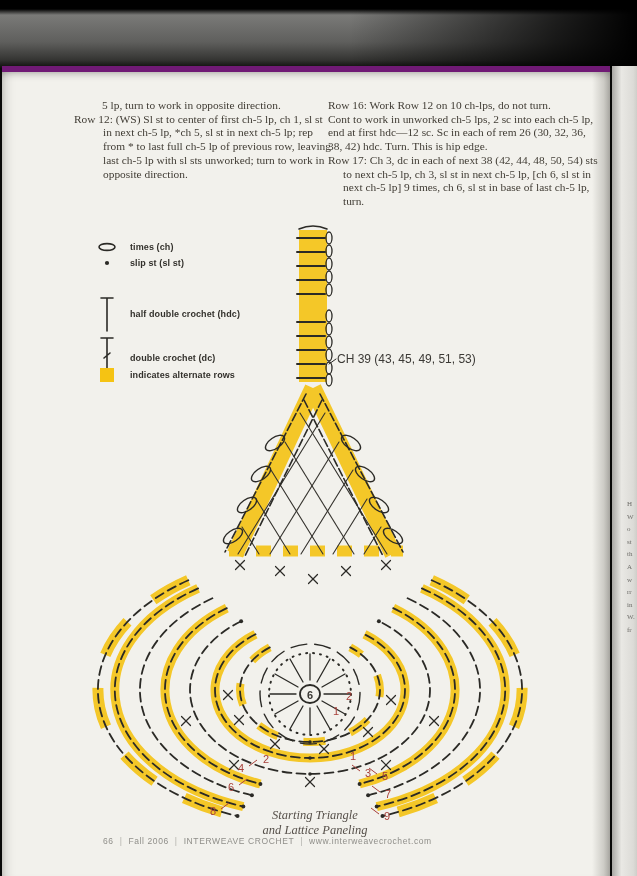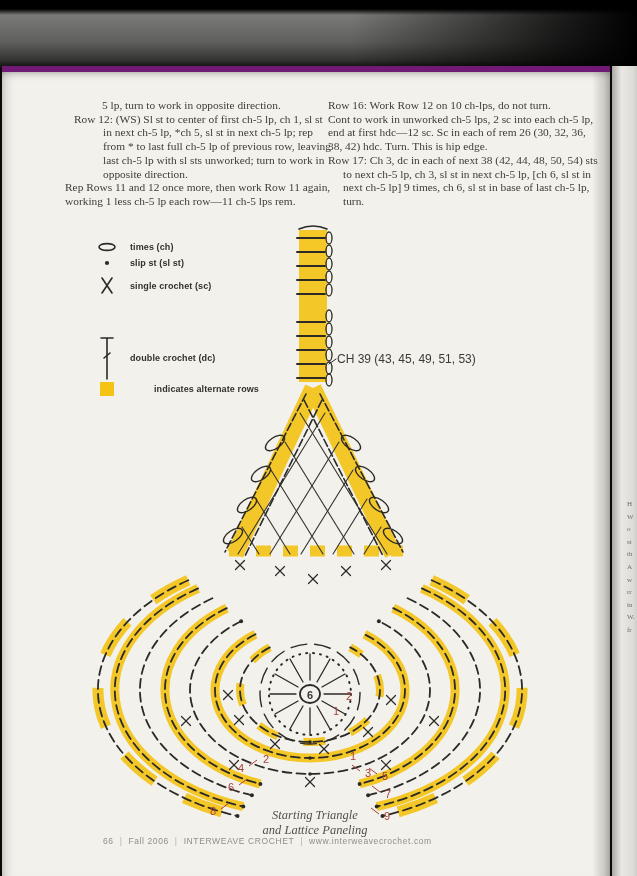--- a/index.html
+++ b/index.html
@@ -44,21 +44,21 @@
   .p-ind{padding-left:37px;}
   .p-hang29{padding-left:38px;text-indent:-29px;}
   .p-hang15{padding-left:15px;text-indent:-15px;}
   .row-label{}
   
   .legend{position:absolute;left:88px;top:170px;width:230px;height:145px;}
   .lr{position:absolute;display:flex;align-items:center;}
   .lr .icon-cell{width:34px;display:flex;justify-content:center;align-items:center;}
   .lr .lbl{margin-left:6px;font:bold 9px/10px "Liberation Sans",sans-serif;color:#33312c;letter-spacing:.1px;}
   .lr-chain{top:0;}  .lr-slip{top:16px;}  .lr-sc{top:34px;}
-  .lr-hdc{top:52px;height:40px;}  .lr-dc{top:92px;height:48px;}  .lr-alt{top:140px;gap:24px;}
+  .lr-hdc{top:52px;height:40px;}  .lr-dc{top:92px;height:48px;}  .lr-alt{top:126px;}
   
   .diagram-wrap{position:absolute;left:73px;top:146px;width:460px;height:625px;}
   .caption{
     position:absolute;left:218px;top:712px;width:190px;text-align:center;
     font-style:italic;font-size:12.5px;line-height:15px;color:#56504a;margin-top:24px;
   }
   
   .footer{
     position:absolute;left:62px;top:764px;
     font:8.5px "Liberation Sans",sans-serif;color:#8f8e89;letter-spacing:.6px;
@@ -71,21 +71,20 @@
 <body>
 
 <div class="top-band"></div>
 <div class="top-band-right"></div>
 
 <div class="page">
 
   <div class="col col-left">
     <p class="p-ind"><span>5 lp, turn to work in opposite direction.</span></p>
     <p class="p-hang29"><span class="row-label">Row 12:</span> <span>(WS) Sl st to center of first ch-5 lp, ch 1, sl st in next ch-5 lp, *ch 5, sl st in next ch-5 lp; rep from * to last full ch-5 lp of previous row, leaving last ch-5 lp with sl sts unworked; turn to work in opposite direction.</span></p>
-    <p><span>Rep Rows 11 and 12 once more, then work Row 11 again, working 1 less ch-5 lp each row—11 ch-5 lps rem.</span></p>
   </div>
   <div class="col col-right">
     <p><span class="row-label">Row 16:</span> <span>Work Row 12 on 10 ch-lps, do not turn.</span></p>
     <p><span>Cont to work in unworked ch-5 lps, 2 sc into each ch-5 lp, end at first hdc—12 sc. Sc in each of rem 26 (30, 32, 36, 38, 42) hdc. Turn. This is hip edge.</span></p>
     <p class="p-hang15"><span class="row-label">Row 17:</span> <span>Ch 3, dc in each of next 38 (42, 44, 48, 50, 54) sts to next ch-5 lp, ch 3, sl st in next ch-5 lp, [ch 6, sl st in next ch-5 lp] 9 times, ch 6, sl st in base of last ch-5 lp, turn.</span></p>
   </div>
 
   <div class="legend">
     <div class="lr lr-chain">
       <span class="icon-cell">
@@ -96,27 +95,27 @@
       <span class="lbl">times (ch)</span>
     </div>
     <div class="lr lr-slip">
       <span class="icon-cell">
         <svg width="8" height="8">
             <circle cx="4" cy="4" r="2.1" fill="#2b2a26"></circle>
           </svg>
       </span>
       <span class="lbl">slip st (sl st)</span>
     </div>
-    <div class="lr lr-sc">
-      <span class="icon-cell">
-        <svg width="16" height="19" fill="none" stroke="#2b2a26" stroke-width="1.6" stroke-linecap="round">
-            <path d="M3,2 L13,17 M13,2 L3,17"></path>
-          </svg>
-      </span>
-      <span class="lbl">single crochet (sc)</span>
+    <div class="lr lr-hdc">
+      <span class="icon-cell">
+        <svg width="16" height="38" fill="none" stroke="#2b2a26" stroke-width="1.6" stroke-linecap="round">
+            <path d="M2,3 L14,3 M8,3 L8,36"></path>
+          </svg>
+      </span>
+      <span class="lbl">half double crochet (hdc)</span>
     </div>
     <div class="lr lr-dc">
       <span class="icon-cell">
         <svg width="16" height="46" fill="none" stroke="#2b2a26" stroke-width="1.6" stroke-linecap="round">
             <path d="M2,3 L14,3 M8,3 L8,44 M5,23 L11,18"></path>
           </svg>
       </span>
       <span class="lbl">double crochet (dc)</span>
     </div>
     <div class="lr lr-alt">

